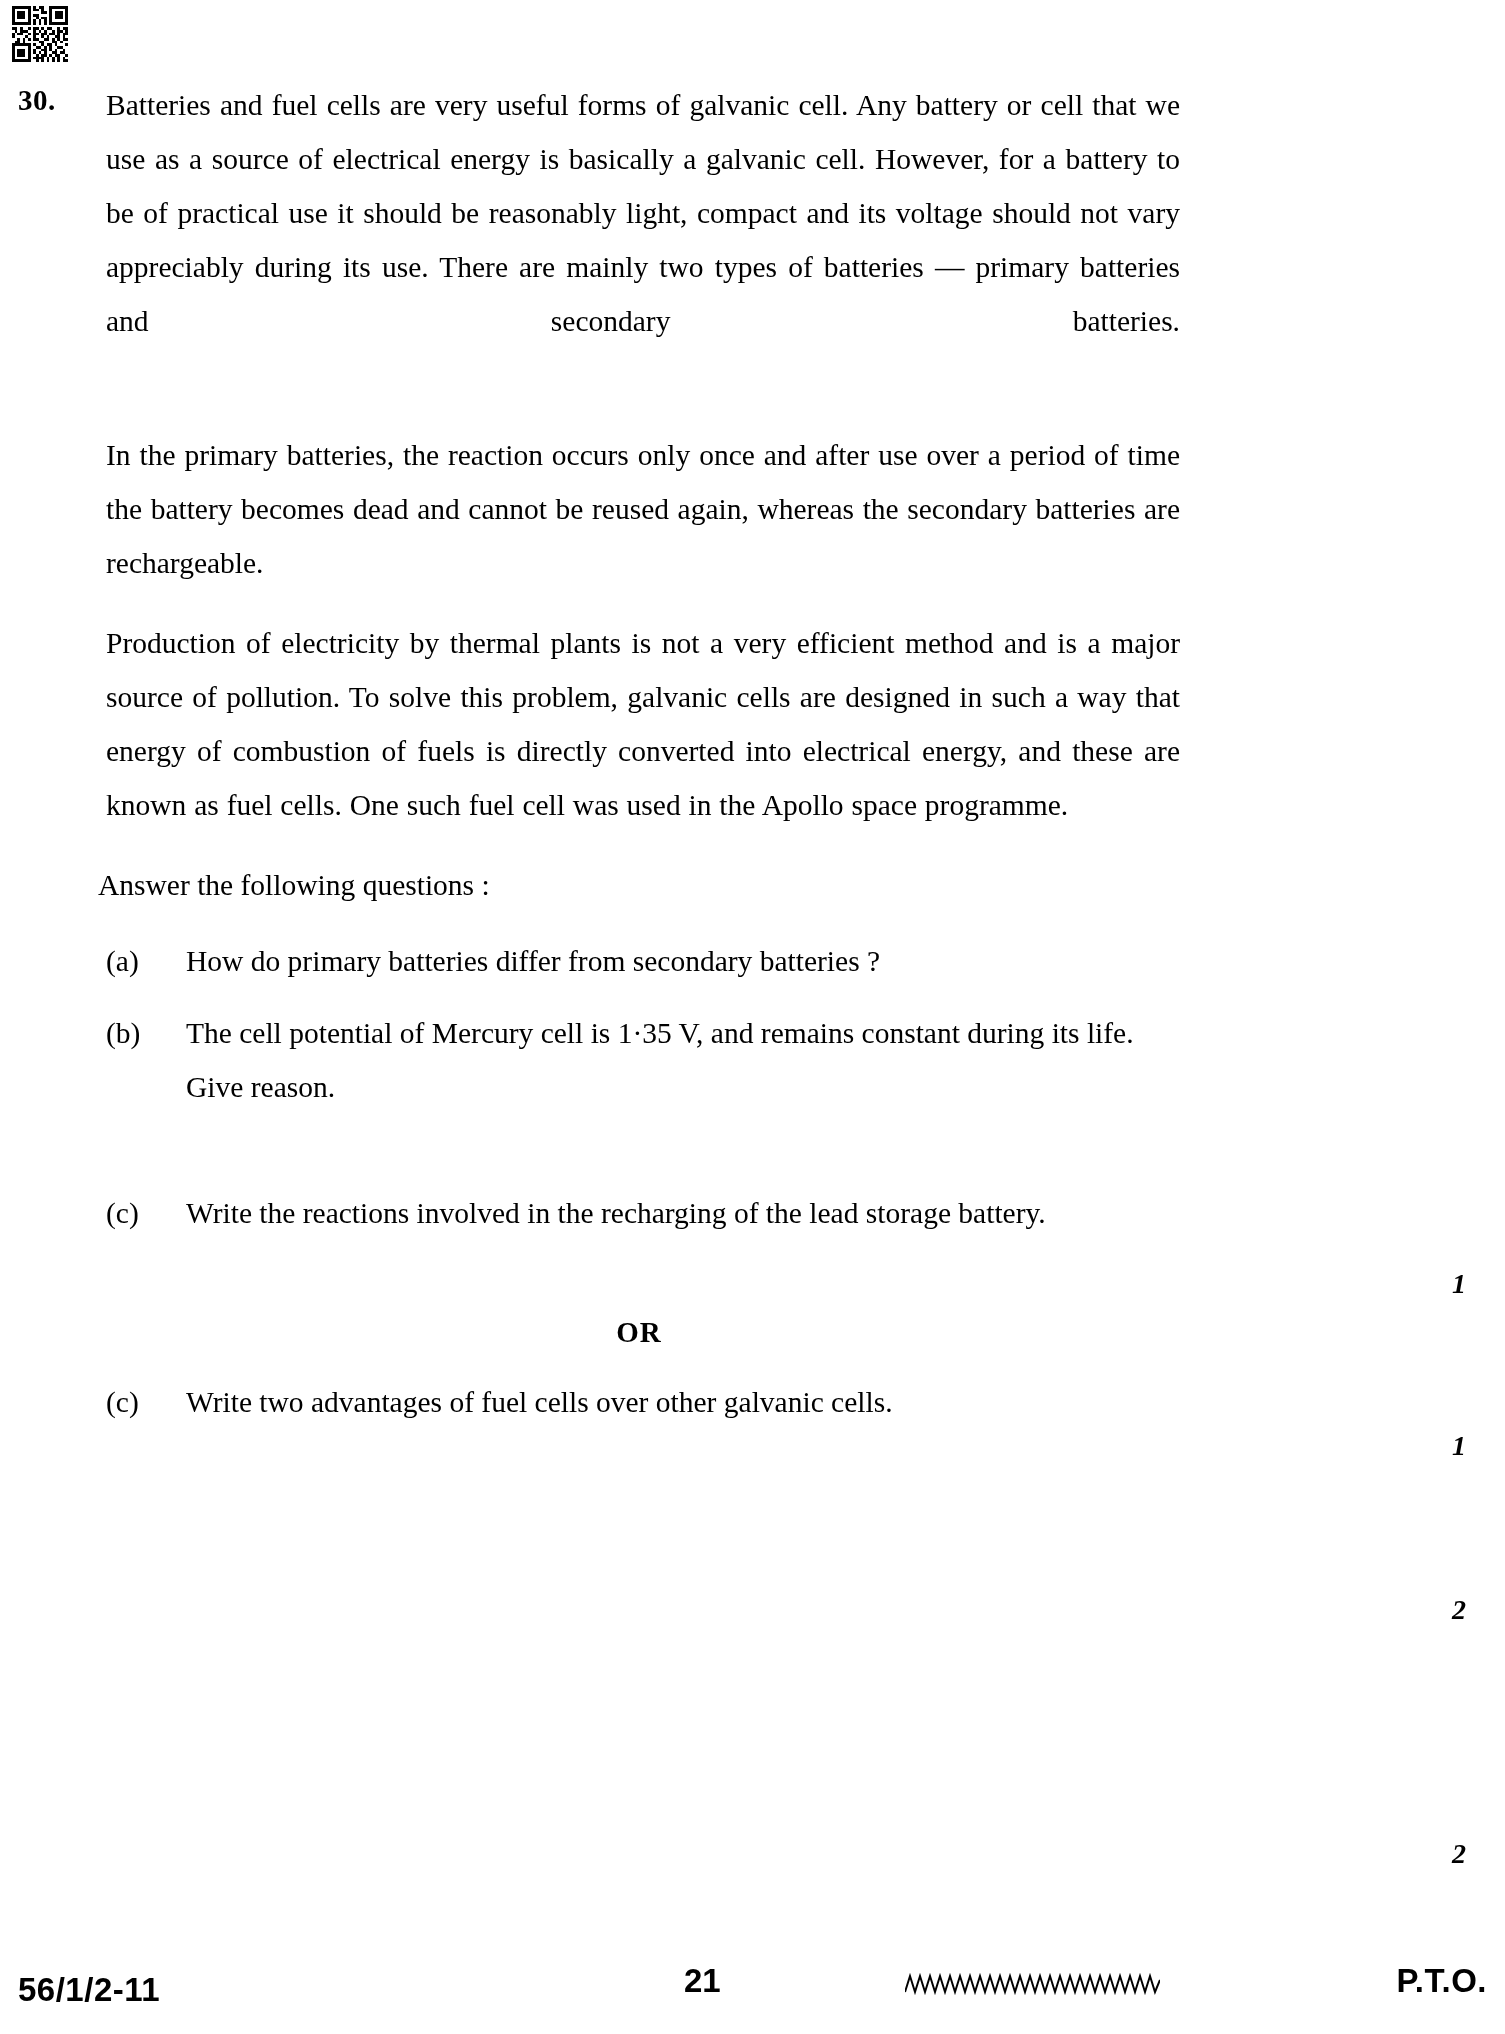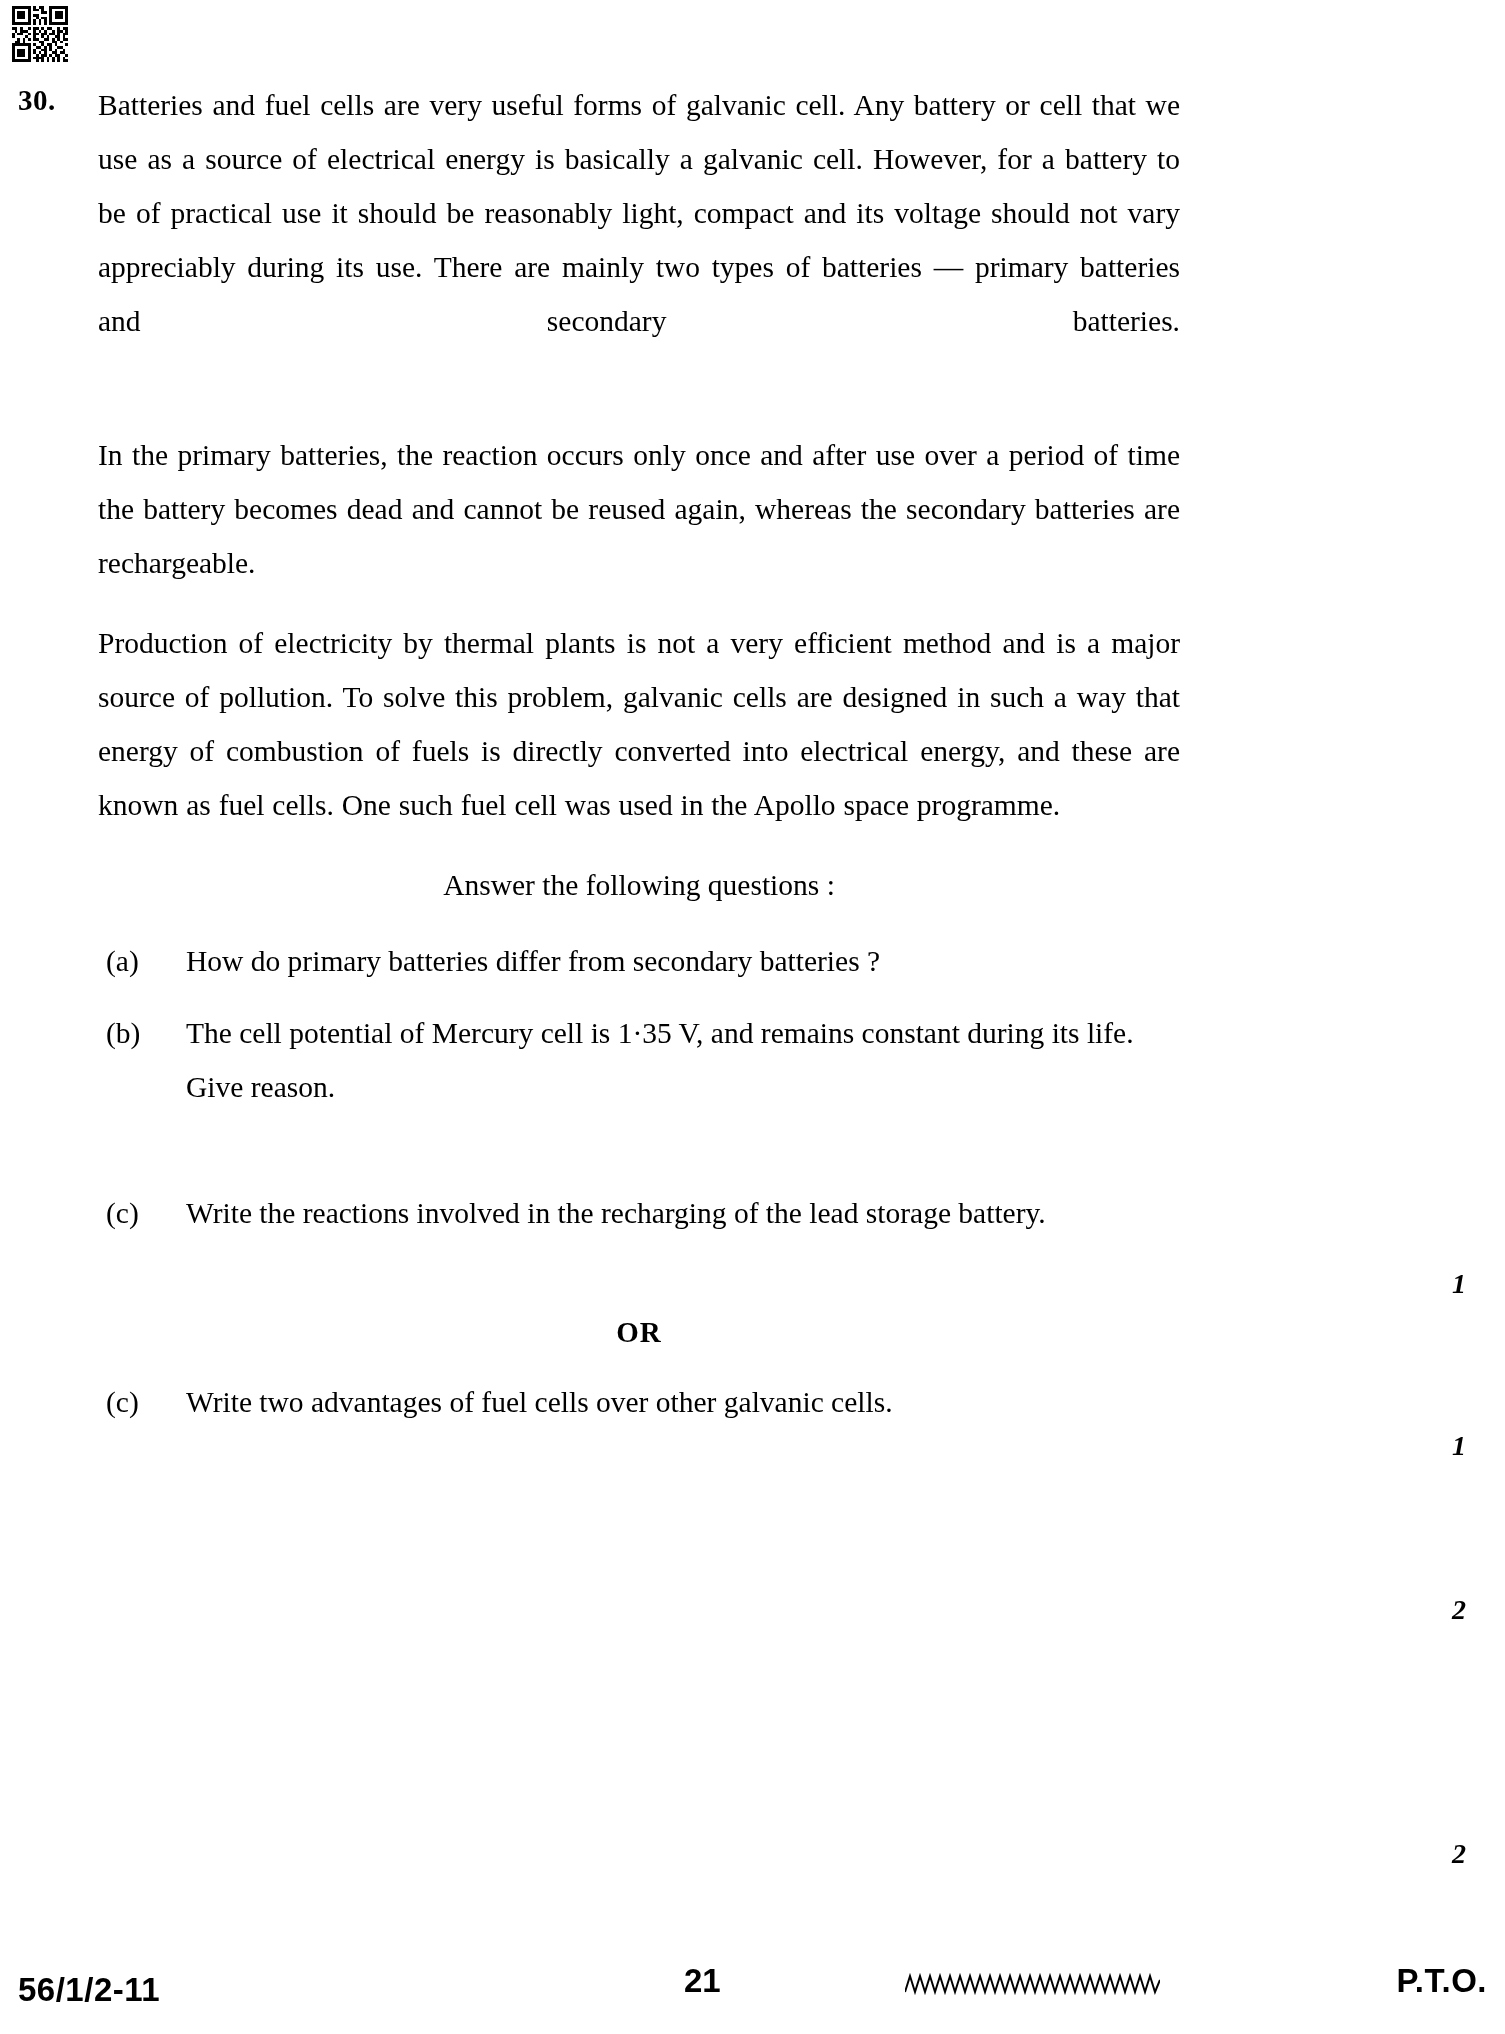--- a/index.html
+++ b/index.html
@@ -45,41 +45,40 @@
   }
 
   #content {
     position: absolute;
     left: 98px;
     top: 78px;
     width: 1082px;
   }
 
   p.para {
-    margin: 0 0 26px 0;
+    margin: 0 0 26px 8px;
     font-size: 29.5px;
     line-height: 54px;
     text-align: justify;
     text-justify: inter-word;
     word-spacing: 0.5px;
   }
 
   
   p.para::after {
     content: "";
     display: inline-block;
     width: 100%;
   }
   p.para.nojust::after { display: none; }
 
   .answer-lead {
     margin: 0 0 22px 0;
     font-size: 29.5px;
     line-height: 54px;
-    text-align: center;
   }
 
   
   .subq {
     position: relative;
     margin: 0 0 18px 0;
     padding-left: 88px;
     font-size: 29.5px;
     line-height: 54px;
     width: 1082px;

